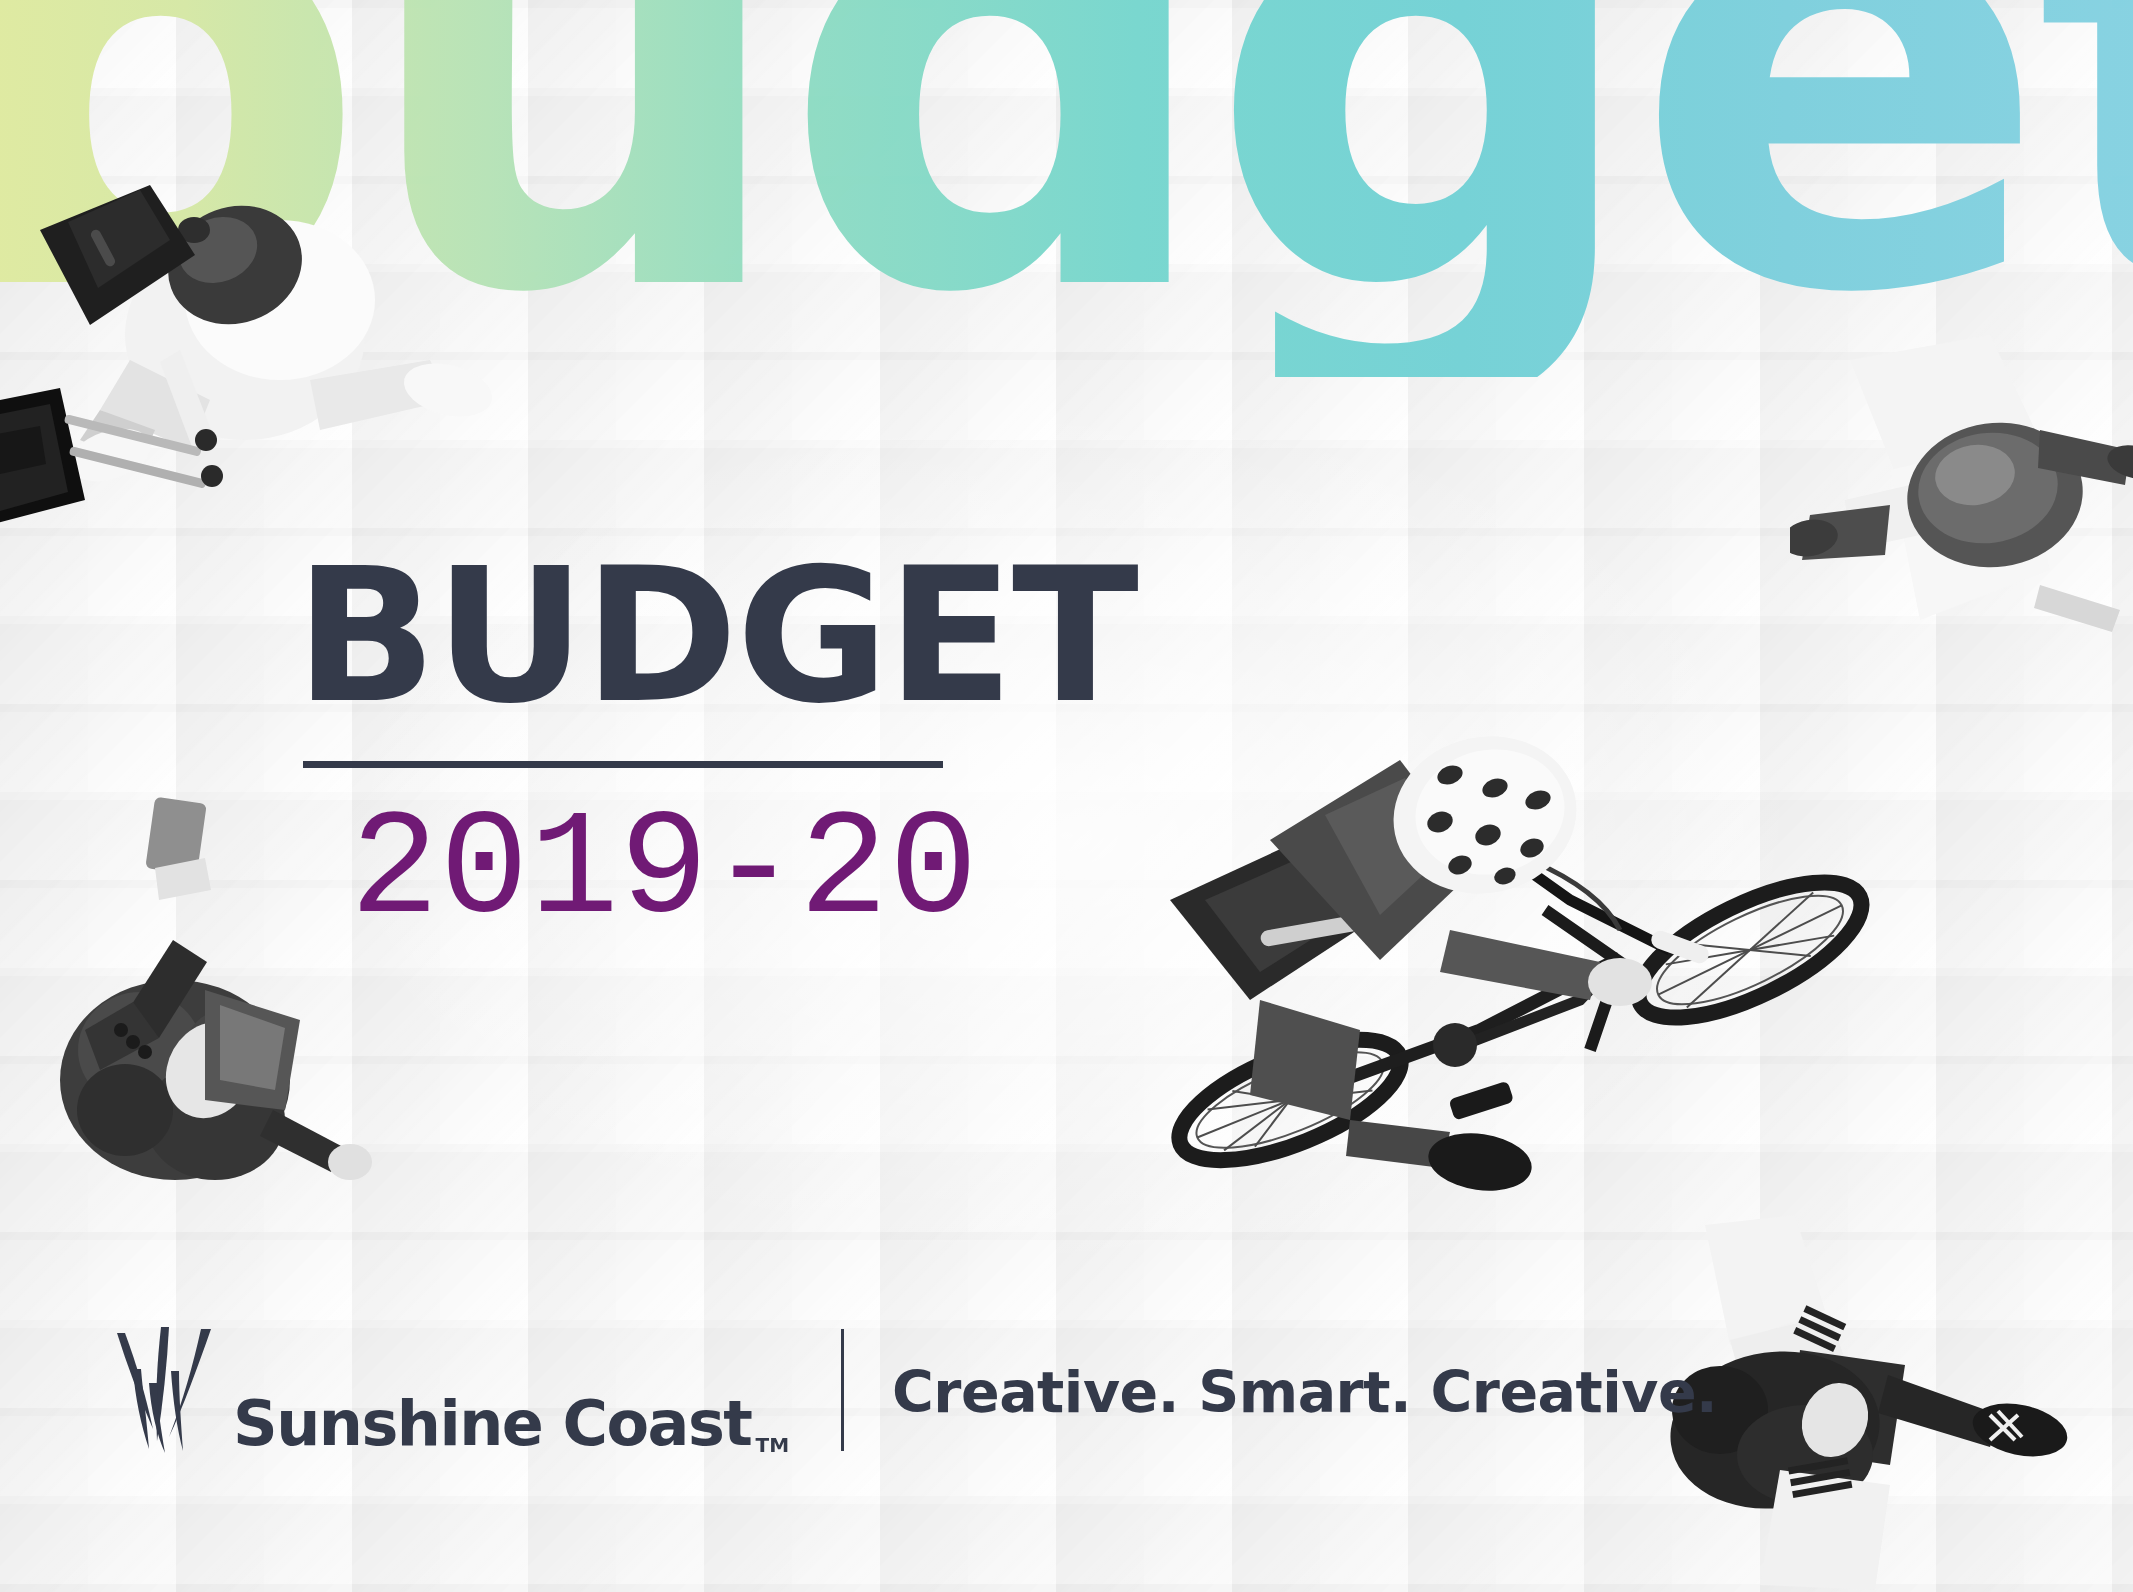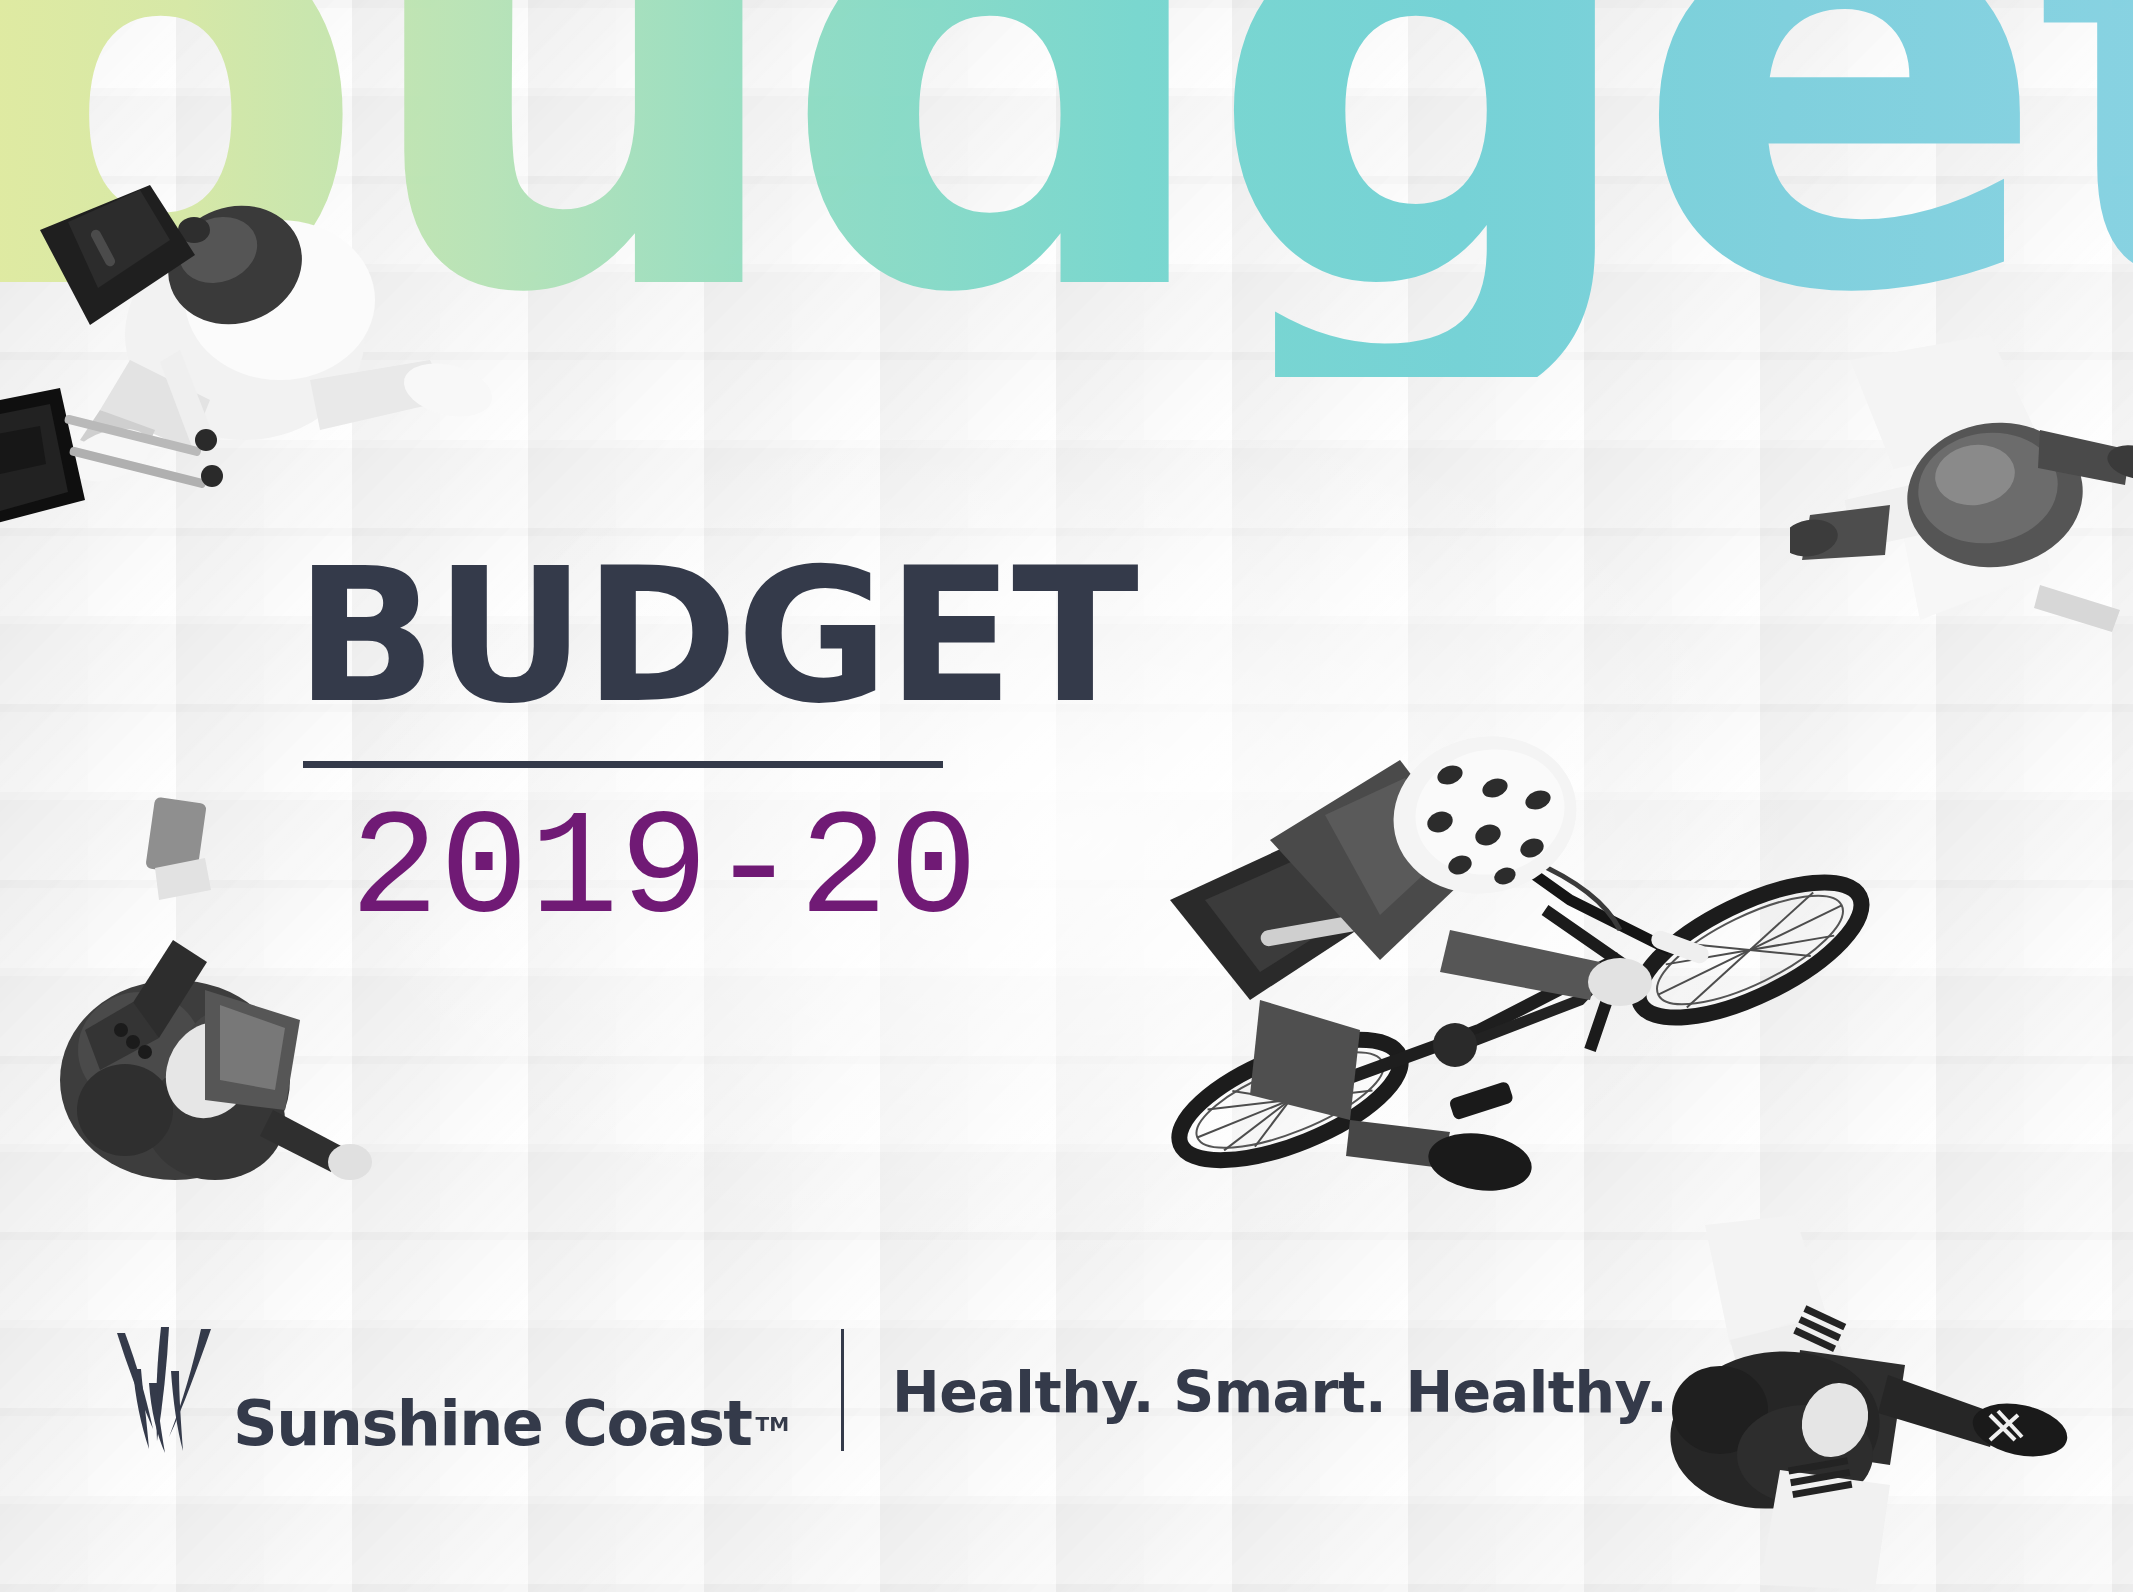--- a/index.html
+++ b/index.html
@@ -114,21 +114,21 @@
     position:absolute;left:113px;top:1325px;z-index:25;
     display:flex;align-items:center;
   }
   .logo-lockup{display:flex;align-items:flex-end;}
   .grass-mark{width:106px;height:130px;margin-right:14px;}
   .logo-words{display:flex;flex-direction:column;line-height:1;}
   .logo-line1{
     font-family:"DejaVu Sans", sans-serif;
     font-weight:700;font-size:62px;color:#343a4a;
     letter-spacing:-1.5px;white-space:nowrap;
-    display:flex;align-items:center;
+    display:flex;align-items:flex-end;
   }
   .logo-tm{font-size:20px;font-weight:700;margin-left:4px;margin-top:0;letter-spacing:0;}
   .logo-line2{
     font-family:"DejaVu Sans", sans-serif;
     font-weight:400;font-size:47px;color:#343a4a;
     letter-spacing:2.5px;margin-top:5px;
   }
   .divider{
     width:3px;height:122px;background:#343a4a;
     margin:0 48px 0 52px;align-self:center;
@@ -388,18 +388,18 @@
         <div class="logo-line1">
           <span>Sunshine Coast</span>
           <span class="logo-tm">TM</span>
         </div>
       </div>
     </div>
 
     <div class="divider"></div>
 
     <div class="tagline">
-      <div class="tagline-bottom">Healthy. Smart. Healthy.</div>
+      <div class="tagline-bottom">Creative. Smart. Creative.</div>
     </div>
 
   </div>
 
 </div>
 
 </body></html>

